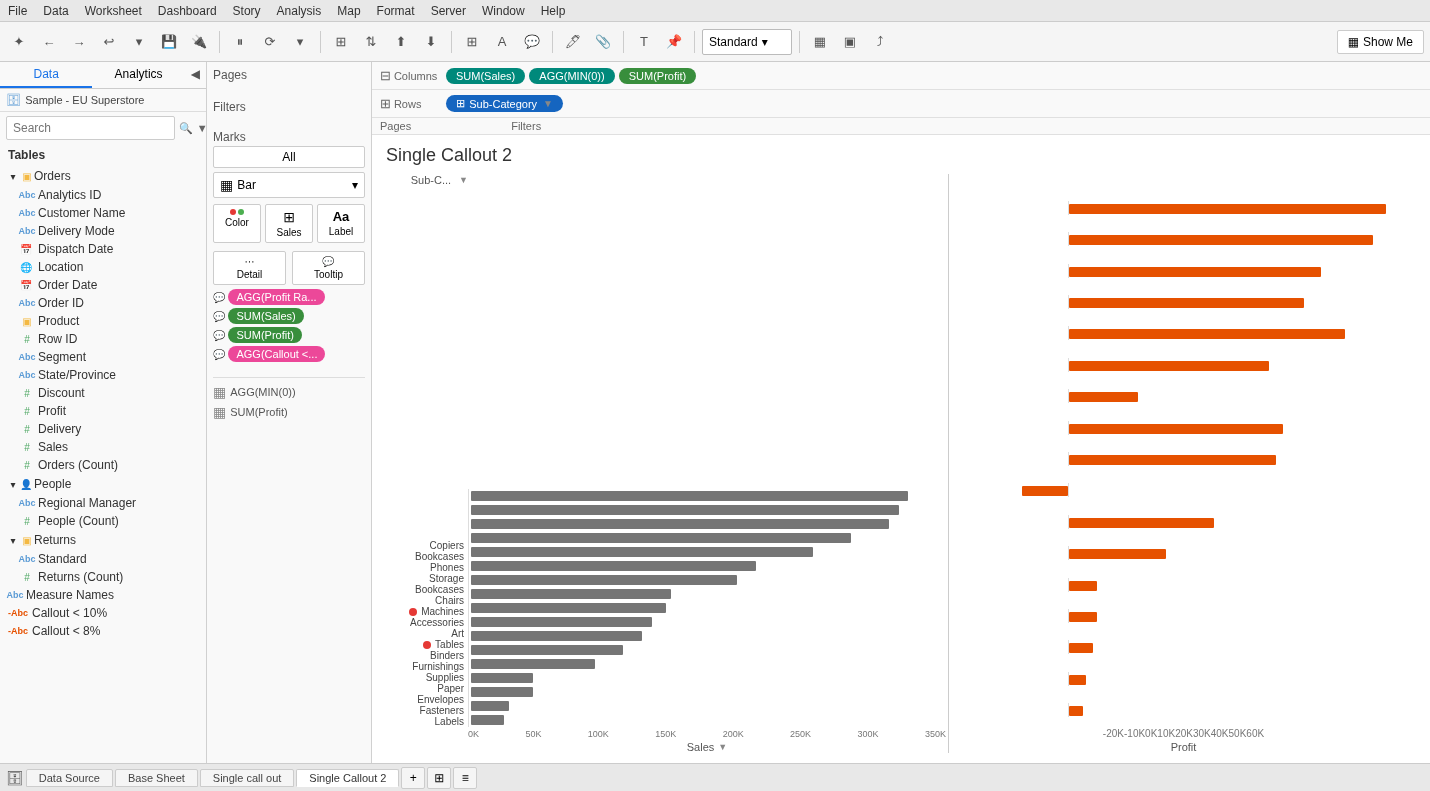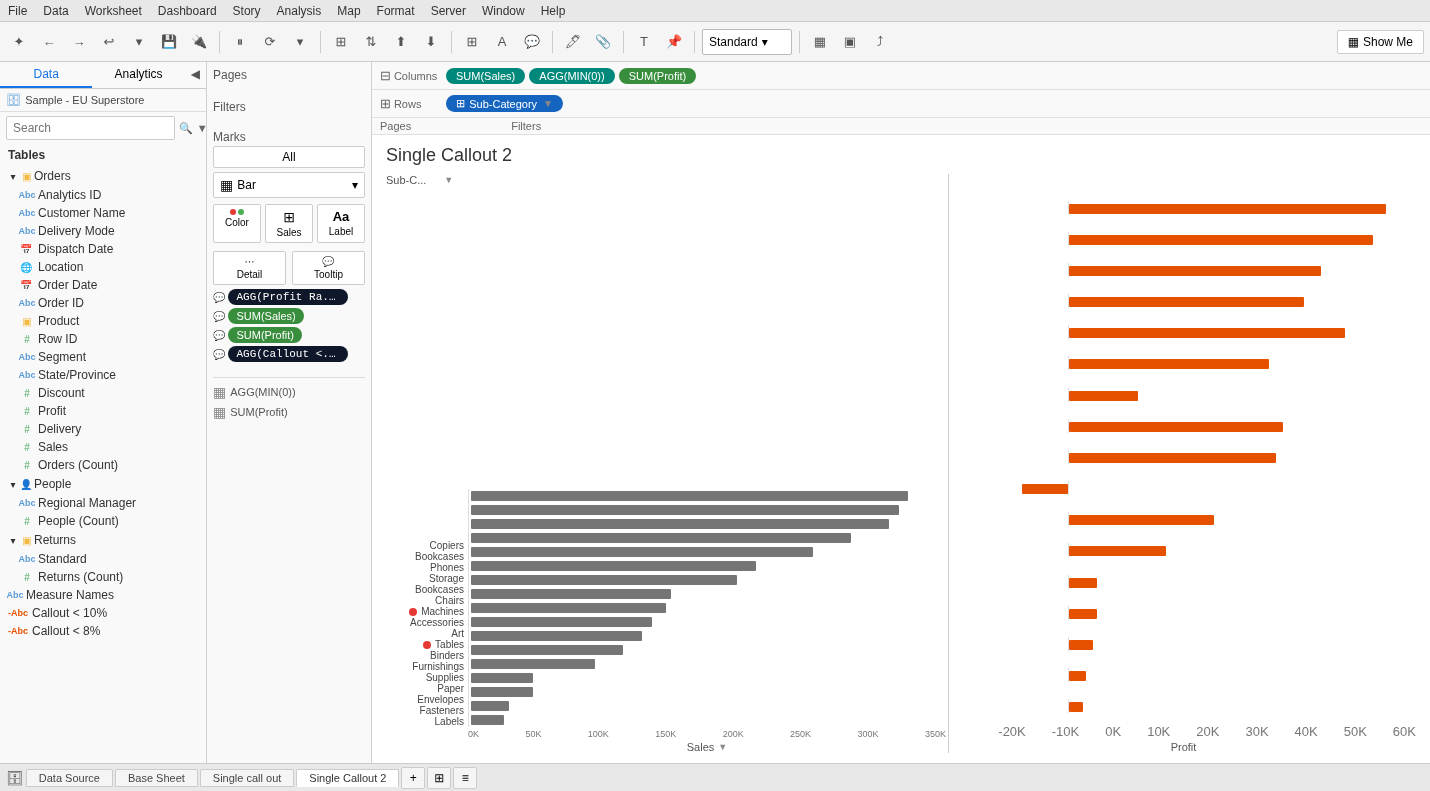--- a/index.html
+++ b/index.html
@@ -66,21 +66,21 @@
     
     .middle-panel { width: 165px; background: #f9f9f9; border-right: 1px solid #d0d0d0; display: flex; flex-direction: column; padding: 6px; overflow-y: auto; }
     .mark-all-btn { text-align: center; padding: 3px; border: 1px solid #ccc; background: white; border-radius: 2px; margin-bottom: 4px; font-size: 12px; cursor: pointer; }
     .mark-type-dropdown { display: flex; align-items: center; gap: 4px; border: 1px solid #ccc; background: white; border-radius: 2px; padding: 2px 6px; margin-bottom: 6px; cursor: pointer; font-size: 12px; height: 26px; }
     .mark-buttons { display: grid; grid-template-columns: 1fr 1fr 1fr; gap: 4px; margin-bottom: 8px; }
     .mark-btn { display: flex; flex-direction: column; align-items: center; border: 1px solid #ccc; background: white; border-radius: 2px; padding: 4px; cursor: pointer; font-size: 10px; gap: 2px; }
 
     .pill-row { display: flex; align-items: center; margin-bottom: 3px; gap: 3px; }
     .pill-icon { font-size: 10px; color: #666; }
     .pill { border-radius: 10px; padding: 2px 8px; font-size: 11px; color: white; display: inline-block; white-space: nowrap; overflow: hidden; text-overflow: ellipsis; max-width: 120px; cursor: pointer; }
-    .pill-teal { background: #0f172a; font-family: Liberation Mono, monospace; }
+    .pill-teal { background: #ec4899; }
     .pill-green { background: #388e3c; }
 
     .detail-tooltip { display: flex; gap: 6px; margin-bottom: 4px; }
     .small-btn { display: flex; flex-direction: column; align-items: center; border: 1px solid #ccc; background: white; border-radius: 2px; padding: 4px 8px; cursor: pointer; font-size: 10px; gap: 2px; flex: 1; }
 
     .agg-label { font-size: 11px; color: #555; padding: 2px 0; }
 
     
     .chart-area { flex: 1; background: white; display: flex; flex-direction: column; overflow: hidden; }
     .shelf-row { display: flex; align-items: center; height: 28px; border-bottom: 1px solid #e0e0e0; padding: 0 8px; gap: 6px; background: #f9f9f9; }
@@ -415,21 +415,21 @@
     </div>
 
     <div class="viz-container">
       <div class="viz-title">Single Callout 2</div>
 
       <div style="display:flex;flex:1;gap:0;overflow:hidden;">
 
         <div style="display:flex;flex-direction:column;width:560px;flex-shrink:0;">
 
           <div style="display:flex;margin-bottom:2px;">
-            <div style="width:82px;font-size:11px;color:#555;display:flex;align-items:center;gap:18px;">
+            <div style="width:82px;font-size:11px;color:#555;display:flex;align-items:center;gap:8px;justify-content:flex-end;">
               <span>Sub-C...</span>
               <span style="font-size:9px;color:#888;">▼</span>
             </div>
           </div>
 
           <div style="display:flex;flex:1;align-items:flex-end;">
 
             <div style="width:82px;display:flex;flex-direction:column;justify-content:space-around;align-items:flex-end;padding-right:4px;">
               <div class="chart-label">Copiers</div>
               <div class="chart-label">Bookcases</div>
@@ -666,21 +666,21 @@
                   <div style="width:1px;background:#ddd;height:100%;"></div>
                   <div style="flex:1;">
                       <div class="bar bar-orange" style="width:4%;height:10px;margin-top:2px;"></div>
                     </div>
                 </div>
               </div>
             </div>
           </div>
 
           <div style="display:flex;margin-top:2px;">
-            <div style="flex:1;display:flex;justify-content:flex-end;font-size:13px;color:#777;gap:26px;">
+            <div style="flex:1;display:flex;justify-content:center;font-size:10px;color:#777;">
               <span>-20K</span>
               <span>-10K</span>
               <span>0K</span>
               <span>10K</span>
               <span>20K</span>
               <span>30K</span>
               <span>40K</span>
               <span>50K</span>
               <span>60K</span>
             </div>

